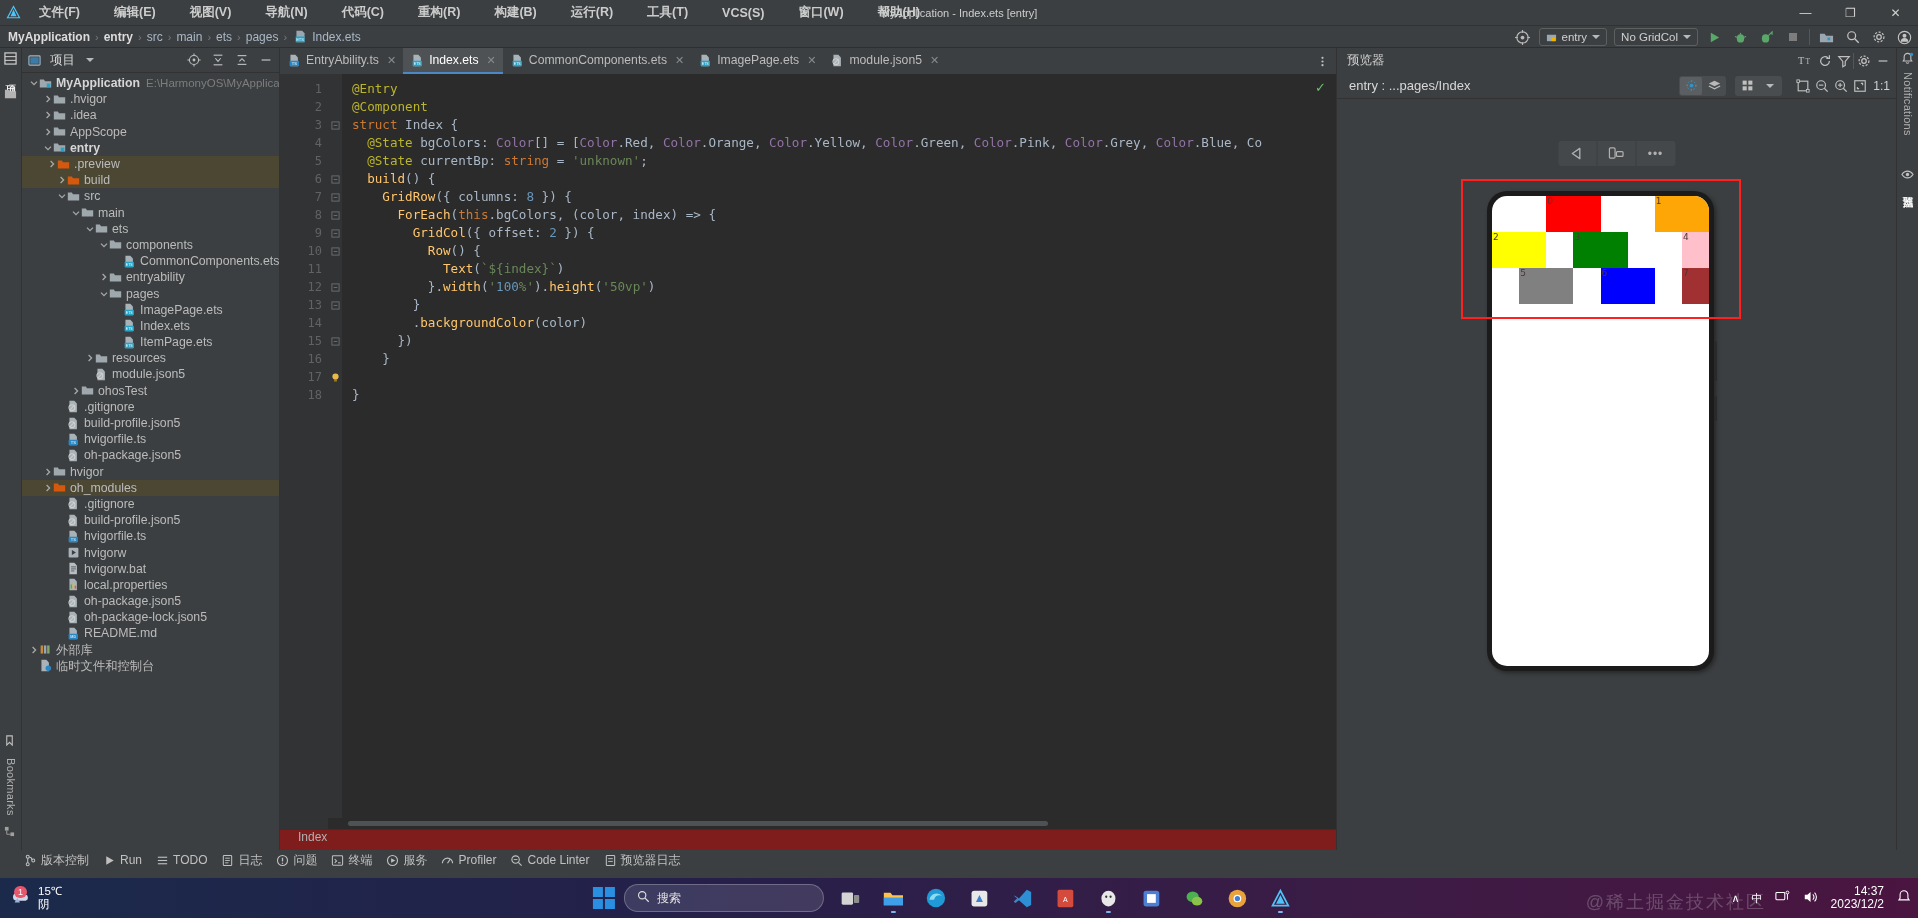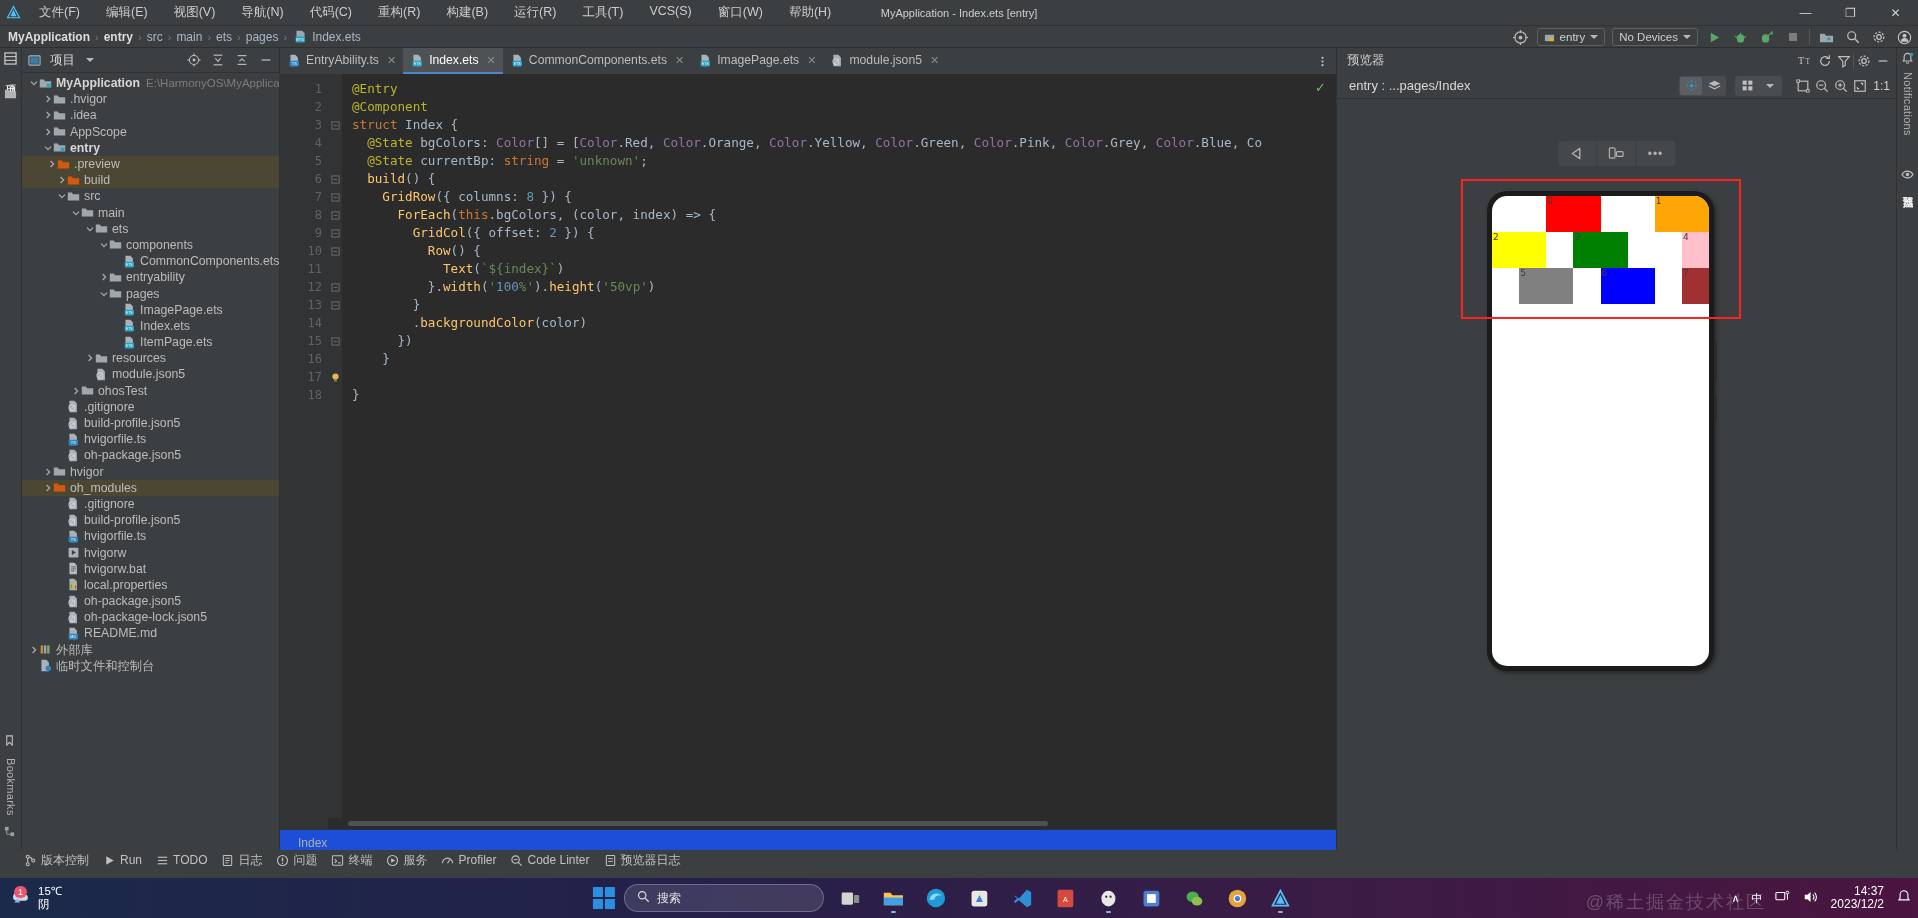--- a/index.html
+++ b/index.html
@@ -15,21 +15,21 @@
 
   
   .titlebar {
     height:26px; background:#3c3f41; display:flex; align-items:center;
     border-bottom:1px solid #323232; position:relative;
   }
   .logo-ide {
     width:26px; height:26px; display:flex; align-items:center; justify-content:center;
   }
   .logo-ide svg { width:15px; height:15px; }
-  .menubar { display:flex; align-items:flex-start; gap:8px; margin-left:4px; }
+  .menubar { display:flex; align-items:center; gap:16px; margin-left:4px;font-weight:bold; }
   .menu-item {
     padding:3px 9px; font-size:12.5px; color:#cccccc; cursor:default; white-space:nowrap;
   }
   .win-title {
     position:absolute; left:50%; transform:translateX(-50%);
     font-size:11px; color:#cfcfcf; white-space:nowrap;
   }
   .win-ctrls { position:absolute; right:0; top:0; height:26px; display:flex; }
   .win-btn { width:45px; height:26px; display:flex; align-items:center; justify-content:center; color:#d0d0d0; font-size:12px;}
 
@@ -120,21 +120,21 @@
   .fn { color:#ffc66d; }
   .str { color:#6a8759; }
   .num { color:#6897bb; }
   .prop { color:#9373a5; }
   .check { position:absolute; right:10px; top:6px; color:#6cbf6c; font-size:13px; }
   .hscroll {
     position:absolute; bottom:0; left:48px; right:0; height:11px; background:#2b2b2b;
   }
   .hscroll .thumb { position:absolute; left:20px; top:3px; width:700px; height:5px; background:#4f5254; border-radius:3px;}
   .breadcrumb-bottom {
-    height:21px; background:#1d4ed8; display:flex; align-items:flex-end; padding-left:18px;
+    height:21px; background:#7f1d1d; display:flex; align-items:flex-start; padding-left:18px;
     font-size:12px; color:#b0b0b0; border-top:1px solid #323232;
   }
 
   
   .preview-panel { width:560px; background:#3c3f41; display:flex; flex-direction:column; border-left:1px solid #323232; }
   .pv-head { height:25px; display:flex; align-items:center; padding:0 4px 0 10px; }
   .pv-head .t { font-size:12.5px; color:#d0d0d0; }
   .pv-head .sp { flex:1; }
   .pv-sub { height:26px; display:flex; align-items:center; padding:0 6px 0 12px; border-bottom:1px solid #323232; }
   .pv-sub .t2 { font-size:13px; color:#d8d8d8; }
@@ -292,21 +292,21 @@
         <span class="cdot">
           <svg width="11" height="11" viewBox="0 0 12 12">
               <path d="M1 3h10v7H1z" fill="#9aa7b0"></path>
               <rect x="6" y="6" width="4" height="4" fill="#f0b400"></rect>
             </svg>
         </span>
         <span>entry</span>
         <span class="caret"></span>
       </div>
       <div class="combo">
-        <span>No Devices</span>
+        <span>No GridCol</span>
         <span class="caret"></span>
       </div>
       <div class="tb-ico">
         <svg width="13" height="13" viewBox="0 0 14 14">
             <polygon points="3,2 12,7 3,12" fill="#59a869"></polygon>
           </svg>
       </div>
       <div class="tb-ico">
         <svg width="13" height="13" viewBox="0 0 14 14">
             <ellipse cx="7" cy="8" rx="4" ry="4.5" fill="#59a869"></ellipse>

